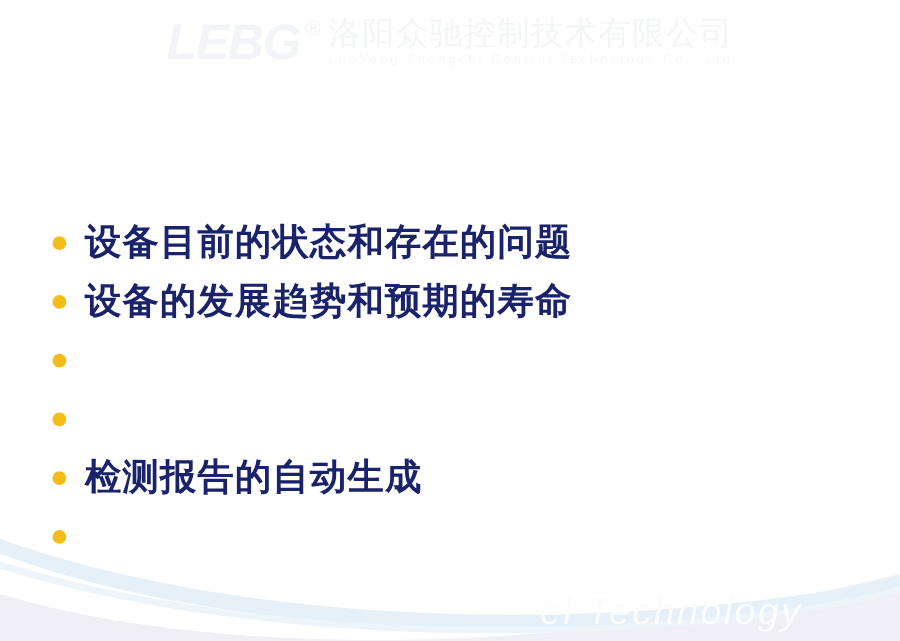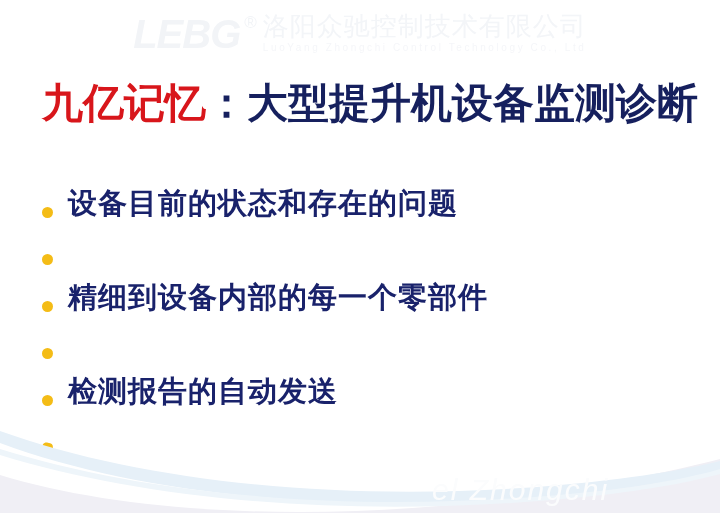--- a/index.html
+++ b/index.html
@@ -92,21 +92,21 @@
 
   
   #bullet-list {
     position: absolute;
     left: 38px;
     top: 171px;
     width: 660px;
   }
   .bullet-row {
     display: flex;
-    align-items: flex-end;
+    align-items: center;
     height: 47px;
   }
   .bullet-dot {
     flex: 0 0 auto;
     width: 11px;
     height: 11px;
     border-radius: 50%;
     background: #f4bc16;
     margin-right: 15px;
     margin-left: 4px;
@@ -150,57 +150,54 @@
 
   <div id="watermark-header">
     <span class="wm-logo">LEBG</span>
     <span class="wm-reg">®</span>
     <span class="wm-names">
       <span class="wm-cn">洛阳众驰控制技术有限公司</span>
       <span class="wm-en">LuoYang Zhongchi Control Technology Co., Ltd</span>
     </span>
   </div>
 
-  <div id="slide-title">
-    <span class="title-red">九亿记忆</span><span class="title-navy">：</span><span class="title-navy">大型提升机设备监测诊断</span>
-  </div>
 
   <div id="bullet-list">
 
     <div class="bullet-row">
       <span class="bullet-dot"></span>
       <span class="bullet-text">设备目前的状态和存在的问题</span>
     </div>
 
     <div class="bullet-row">
       <span class="bullet-dot"></span>
-    </div>
-
-    <div class="bullet-row">
-      <span class="bullet-dot"></span>
-      <span class="bullet-text">精细到设备内部的每一个零部件</span>
-    </div>
-
-    <div class="bullet-row">
-      <span class="bullet-dot"></span>
-    </div>
-
-    <div class="bullet-row">
-      <span class="bullet-dot"></span>
-      <span class="bullet-text">检测报告的自动发送</span>
+      <span class="bullet-text">设备的发展趋势和预期的寿命</span>
+    </div>
+
+    <div class="bullet-row">
+      <span class="bullet-dot"></span>
+    </div>
+
+    <div class="bullet-row">
+      <span class="bullet-dot"></span>
+    </div>
+
+    <div class="bullet-row">
+      <span class="bullet-dot"></span>
+      <span class="bullet-text">检测报告的自动生成</span>
     </div>
 
     <div class="bullet-row">
       <span class="bullet-dot"></span>
     </div>
 
   </div>
 
   <svg id="bottom-decor" viewBox="0 0 720 90" preserveAspectRatio="none">
     <path d="M0,52 C130,92 330,100 520,74 C620,60 680,46 720,36 L720,90 L0,90 Z" fill="#f0eff5"></path>
     <path d="M0,8 C150,62 360,80 560,62 C650,54 695,44 720,38 L720,48 C690,55 640,65 555,73 C355,92 145,74 0,20 Z" fill="#e6f0f8"></path>
     <path d="M0,26 C160,76 380,92 600,68 C660,61 700,52 720,46 L720,51 C698,57 662,65 602,72 C380,97 158,81 0,32 Z" fill="#eef5fa"></path>
     <path d="M0,0 C160,50 390,68 620,44 C672,38 702,30 720,25 L720,31 C700,37 670,44 622,50 C390,75 158,56 0,6 Z" fill="#ffffff"></path>
   </svg>
 
-  <div id="footer-watermark-text">el Zhongchi</div>
+  <div id="footer-watermark-text">el Technology</div>
 
 </div>
 
 </body></html>

